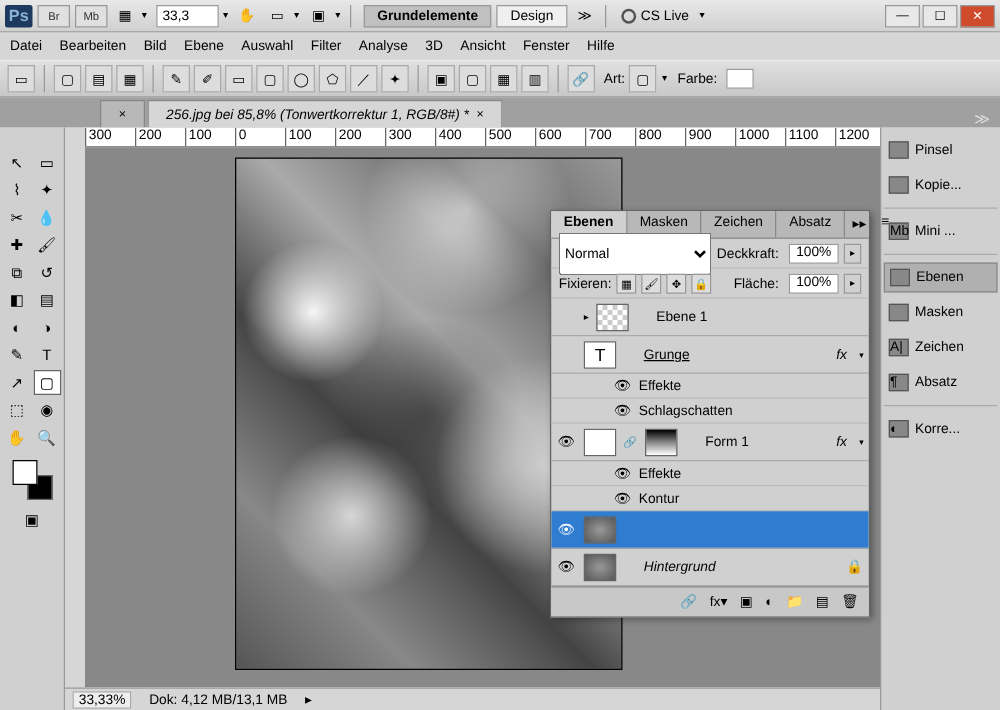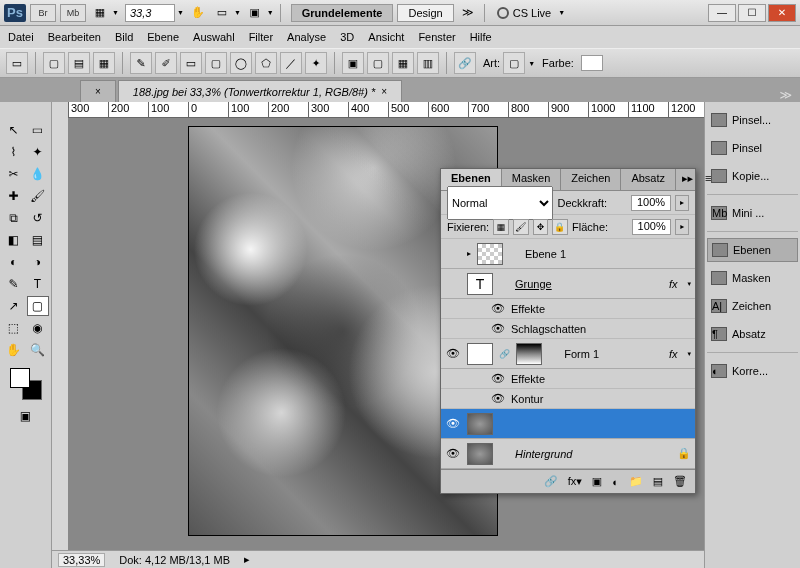--- a/index.html
+++ b/index.html
@@ -1,21 +1,21 @@
 <!DOCTYPE html>
 <html><head>
 <meta charset="utf-8">
 <style>
 * { margin:0; padding:0; box-sizing:border-box; font-family:Tahoma,Arial,sans-serif; font-size:11px; }
 body { background:#d6d6d6; width:800px; height:568px; overflow:hidden; position:relative; }
 
 .titlebar { height:26px; background:linear-gradient(#e8e8e8,#d0d0d0); display:flex; align-items:center; padding:0 4px; border-bottom:1px solid #999; }
 .titlebar .ps-logo { width:22px; height:18px; background:#1d3a5e; color:#8ab4d8; display:flex; align-items:center; justify-content:center; font-weight:bold; font-size:13px; border-radius:2px; }
 .titlebar .sq-btn { width:26px; height:18px; background:#e0e0e0; border:1px solid #999; margin-left:4px; display:flex; align-items:center; justify-content:center; font-size:9px; color:#333; }
-.titlebar .zoom-box { margin-left:6px; width:50px; height:18px; border:1px solid #999; background:#fff; display:flex; align-items:center; padding:0 4px;font-style:italic; }
+.titlebar .zoom-box { margin-left:6px; width:50px; height:18px; border:1px solid #999; background:#fff; display:flex; align-items:center; padding:0 4px; }
 .titlebar .dropdown-arrow { margin-left:2px; font-size:7px; }
 .titlebar .mini-icn { width:20px; height:18px; margin-left:4px; display:flex; align-items:center; justify-content:center; }
 .titlebar .sep { width:1px; height:18px; background:#999; margin:0 6px; }
 .titlebar .ws-btn { padding:2px 10px; border:1px solid #999; background:#f0f0f0; margin-left:4px; }
 .titlebar .ws-btn.active { background:#c0c0c0; font-weight:bold; }
 .titlebar .spacer { flex:1; }
 .titlebar .cs-live { display:flex; align-items:center; gap:4px; padding:0 6px; }
 .titlebar .cs-circle { width:12px; height:12px; border:2px solid #555; border-radius:50%; }
 .titlebar .win-btns { display:flex; gap:2px; margin-left:8px; }
 .titlebar .win-btn { width:28px; height:18px; border:1px solid #999; background:#e8e8e8; display:flex; align-items:center; justify-content:center; font-size:10px; }
@@ -71,21 +71,21 @@
 
 .panel { position:absolute; left:440px; top:168px; width:256px; background:#d0d0d0; border:1px solid #666; box-shadow:2px 2px 6px rgba(0,0,0,.4); }
 .panel-tabs { height:22px; background:#b8b8b8; display:flex; border-bottom:1px solid #888; }
 .panel-tab { padding:3px 10px; border-right:1px solid #888; }
 .panel-tab.active { background:#d0d0d0; font-weight:bold; }
 .panel-tabs .p-spacer { flex:1; }
 .panel-tabs .p-menu { padding:3px 6px; }
 .panel-row { height:24px; display:flex; align-items:center; padding:0 6px; gap:4px; border-bottom:1px solid #bbb; }
 .panel-row select { flex:1; height:34px; font-size:11px; }
 .panel-row .p-label { margin-left:auto; }
-.panel-row .p-input { width:40px; height:16px; border:1px solid #999; background:#fff; text-align:center; margin-left:20px; }
+.panel-row .p-input { width:40px; height:16px; border:1px solid #999; background:#fff; text-align:center; margin-left:4px; }
 .panel-row .p-arrow { width:14px; height:16px; border:1px solid #999; display:flex; align-items:center; justify-content:center; font-size:8px; }
 .fix-icn { width:16px; height:16px; border:1px solid #999; background:#ddd; display:flex; align-items:center; justify-content:center; font-size:9px; }
 
 .layers { max-height:260px; overflow:auto; }
 .layer { display:flex; align-items:center; height:30px; border-bottom:1px solid #aaa; padding:0 4px; gap:6px; }
 .layer.sel { background:#2f7dd1; color:#fff; }
 .layer .vis { width:16px; text-align:center; }
 .layer .thumb { width:26px; height:22px; border:1px solid #666; background:#fff; }
 .layer .thumb.checker { background:repeating-conic-gradient(#ccc 0 25%,#fff 0 50%) 0 0/8px 8px; }
 .layer .thumb.grad { background:linear-gradient(#000,#888,#fff); }
@@ -171,21 +171,21 @@
     <span style="font-size:7px">▼</span>
   <span class="ob-label">Farbe:</span>
   <div class="color-sw"></div>
 </div>
 
 <div class="tabbar">
   <div class="tab">
       <span class="tab-x">×</span>
     </div>
   <div class="tab active">
-      <span>188.jpg bei 33,3% (Tonwertkorrektur 1, RGB/8#) *</span>
+      <span>256.jpg bei 85,8% (Tonwertkorrektur 1, RGB/8#) *</span>
       <span class="tab-x">×</span>
     </div>
   <div class="tab-nav">≫</div>
 </div>
 
 <div class="workspace">
   <div class="tools">
     <div class="tool-grid">
       <div class="tool">↖</div>
       <div class="tool">▭</div>
@@ -242,24 +242,20 @@
     <div class="statusbar">
       <span class="stat-box">33,33%</span>
       <span>Dok: 4,12 MB/13,1 MB</span>
       <span>▸</span>
     </div>
   </div>
 
   <div class="right-dock">
     <div class="dock-item">
         <div class="dock-icn"></div>
-        <span>Pinsel...</span>
-      </div>
-    <div class="dock-item">
-        <div class="dock-icn"></div>
         <span>Pinsel</span>
       </div>
     <div class="dock-item">
         <div class="dock-icn"></div>
         <span>Kopie...</span>
       </div>
     <div class="dock-sep"></div>
     <div class="dock-item">
         <div class="dock-icn">Mb</div>
         <span>Mini ...</span>

